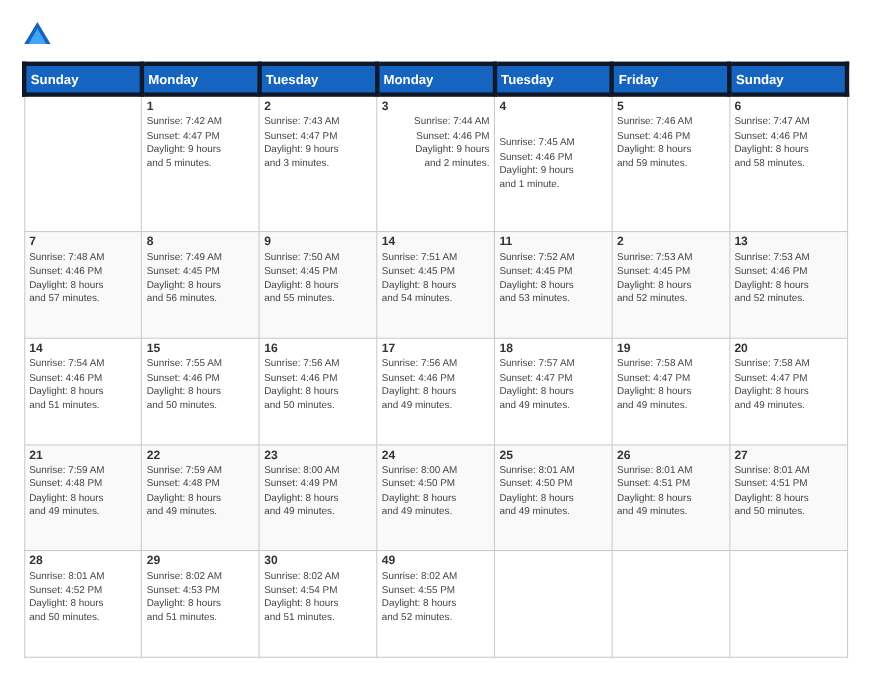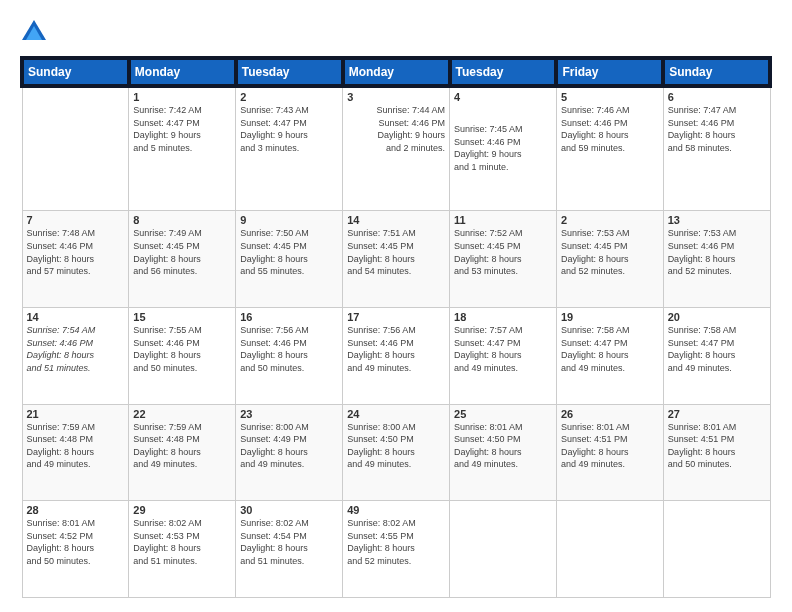--- a/index.html
+++ b/index.html
@@ -228,21 +228,21 @@
             <span class="day-num">13</span>
             <div class="day-info" style="white-space: pre-line;">Sunrise: 7:53 AM
 Sunset: 4:46 PM
 Daylight: 8 hours
 and 52 minutes.</div>
           </td>
         </tr>
         <tr>
           <td>
             <span class="day-num">14</span>
-            <div class="day-info" style="white-space: pre-line; font-style: italic;">Sunrise: 7:54 AM
+            <div class="day-info" style="white-space: pre-line;">Sunrise: 7:54 AM
 Sunset: 4:46 PM
 Daylight: 8 hours
 and 51 minutes.</div>
           </td>
           <td>
             <span class="day-num">15</span>
             <div class="day-info" style="white-space: pre-line;">Sunrise: 7:55 AM
 Sunset: 4:46 PM
 Daylight: 8 hours
 and 50 minutes.</div>

